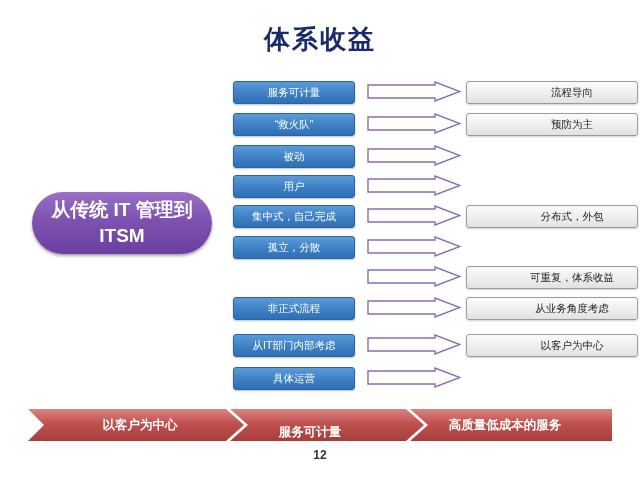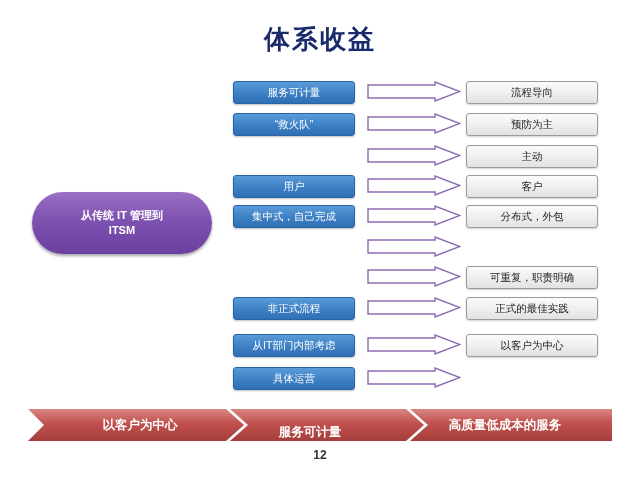--- a/index.html
+++ b/index.html
@@ -37,21 +37,21 @@
   .callout {
     position: absolute;
     left: 32px;
     top: 192px;
     width: 180px;
     height: 62px;
     border-radius: 31px;
     background: linear-gradient(to bottom, #9b6fc4 0%, #7d52b0 45%, #6b3fa0 100%);
     box-shadow: 0 2px 3px rgba(0,0,0,0.35);
     color: #ffffff;
-    font-size: 11px;
+    font-size: 19px;
     font-weight: bold;
     display: flex;
     align-items: center;
     justify-content: center;
     text-align: center;
     line-height: 1.35;
   }
 
   
   .blue-box {
@@ -80,20 +80,21 @@
     border-radius: 3px;
     background: linear-gradient(to bottom, #fbfbfb 0%, #eeeeee 55%, #e2e2e2 100%);
     border: 1px solid #9a9a9a;
     color: #222222;
     font-size: 10.5px;
     display: flex;
     align-items: center;
     justify-content: center;
     box-shadow: 0 1px 2px rgba(0,0,0,0.18);
     white-space: nowrap;
+    padding-left: 40px;
   }
 
   
   .arrow {
     position: absolute;
     left: 367px;
     width: 94px;
     height: 21px;
   }
   .arrow svg { display: block; }
@@ -154,63 +155,63 @@
   <div class="grey-box" style="top:81px">流程导向</div>
 
   <div class="blue-box" style="top:113px">“救火队”</div>
   <div class="arrow" style="top:113px">
     <svg width="94" height="21" viewBox="0 0 94 21">
         <polygon points="1,4 68,4 68,1 93,10.5 68,20 68,17 1,17" fill="#ffffff" stroke="#8c6bb1" stroke-width="1.4"></polygon>
       </svg>
   </div>
   <div class="grey-box" style="top:113px">预防为主</div>
 
+  <div class="blue-box" style="top:145px">被动</div>
   <div class="arrow" style="top:145px">
     <svg width="94" height="21" viewBox="0 0 94 21">
         <polygon points="1,4 68,4 68,1 93,10.5 68,20 68,17 1,17" fill="#ffffff" stroke="#8c6bb1" stroke-width="1.4"></polygon>
       </svg>
   </div>
-  <div class="grey-box" style="top:145px">主动</div>
 
   <div class="blue-box" style="top:175px">用户</div>
   <div class="arrow" style="top:175px">
     <svg width="94" height="21" viewBox="0 0 94 21">
         <polygon points="1,4 68,4 68,1 93,10.5 68,20 68,17 1,17" fill="#ffffff" stroke="#8c6bb1" stroke-width="1.4"></polygon>
       </svg>
   </div>
-  <div class="grey-box" style="top:175px">客户</div>
 
   <div class="blue-box" style="top:205px">集中式，自己完成</div>
   <div class="arrow" style="top:205px">
     <svg width="94" height="21" viewBox="0 0 94 21">
         <polygon points="1,4 68,4 68,1 93,10.5 68,20 68,17 1,17" fill="#ffffff" stroke="#8c6bb1" stroke-width="1.4"></polygon>
       </svg>
   </div>
   <div class="grey-box" style="top:205px">分布式，外包</div>
 
+  <div class="blue-box" style="top:236px">孤立，分散</div>
   <div class="arrow" style="top:236px">
     <svg width="94" height="21" viewBox="0 0 94 21">
         <polygon points="1,4 68,4 68,1 93,10.5 68,20 68,17 1,17" fill="#ffffff" stroke="#8c6bb1" stroke-width="1.4"></polygon>
       </svg>
   </div>
 
   <div class="arrow" style="top:266px">
     <svg width="94" height="21" viewBox="0 0 94 21">
         <polygon points="1,4 68,4 68,1 93,10.5 68,20 68,17 1,17" fill="#ffffff" stroke="#8c6bb1" stroke-width="1.4"></polygon>
       </svg>
   </div>
-  <div class="grey-box" style="top:266px">可重复，职责明确</div>
+  <div class="grey-box" style="top:266px">可重复，体系收益</div>
 
   <div class="blue-box" style="top:297px">非正式流程</div>
   <div class="arrow" style="top:297px">
     <svg width="94" height="21" viewBox="0 0 94 21">
         <polygon points="1,4 68,4 68,1 93,10.5 68,20 68,17 1,17" fill="#ffffff" stroke="#8c6bb1" stroke-width="1.4"></polygon>
       </svg>
   </div>
-  <div class="grey-box" style="top:297px">正式的最佳实践</div>
+  <div class="grey-box" style="top:297px">从业务角度考虑</div>
 
   <div class="blue-box" style="top:334px">从IT部门内部考虑</div>
   <div class="arrow" style="top:334px">
     <svg width="94" height="21" viewBox="0 0 94 21">
         <polygon points="1,4 68,4 68,1 93,10.5 68,20 68,17 1,17" fill="#ffffff" stroke="#8c6bb1" stroke-width="1.4"></polygon>
       </svg>
   </div>
   <div class="grey-box" style="top:334px">以客户为中心</div>
 
   <div class="blue-box" style="top:367px">具体运营</div>

